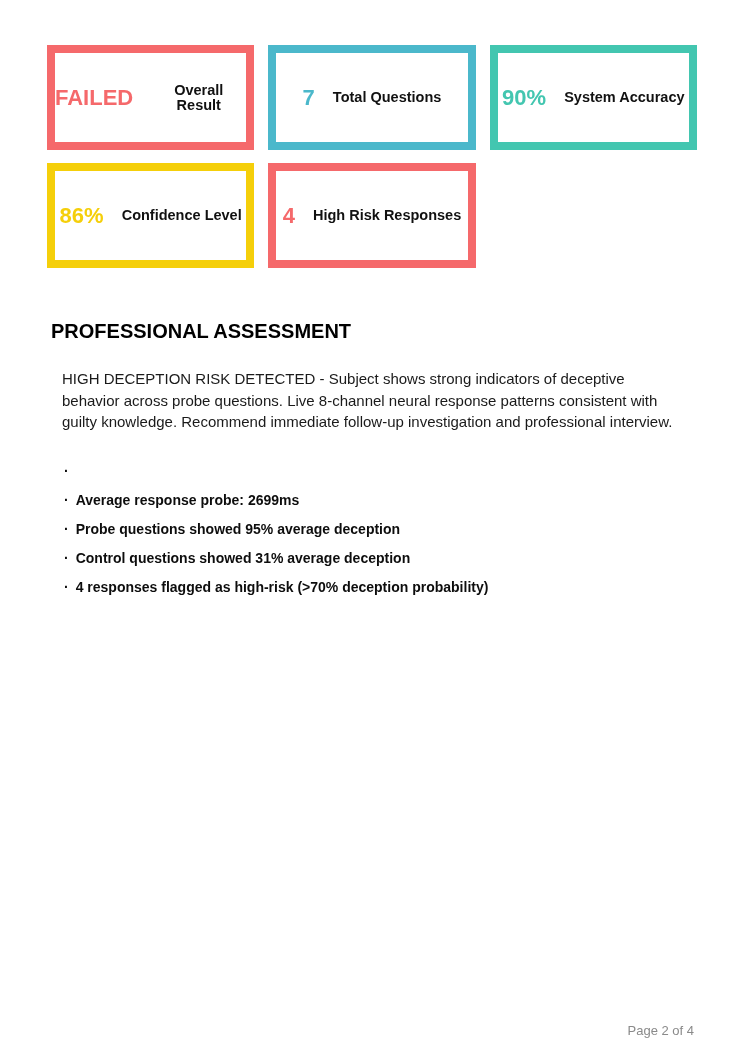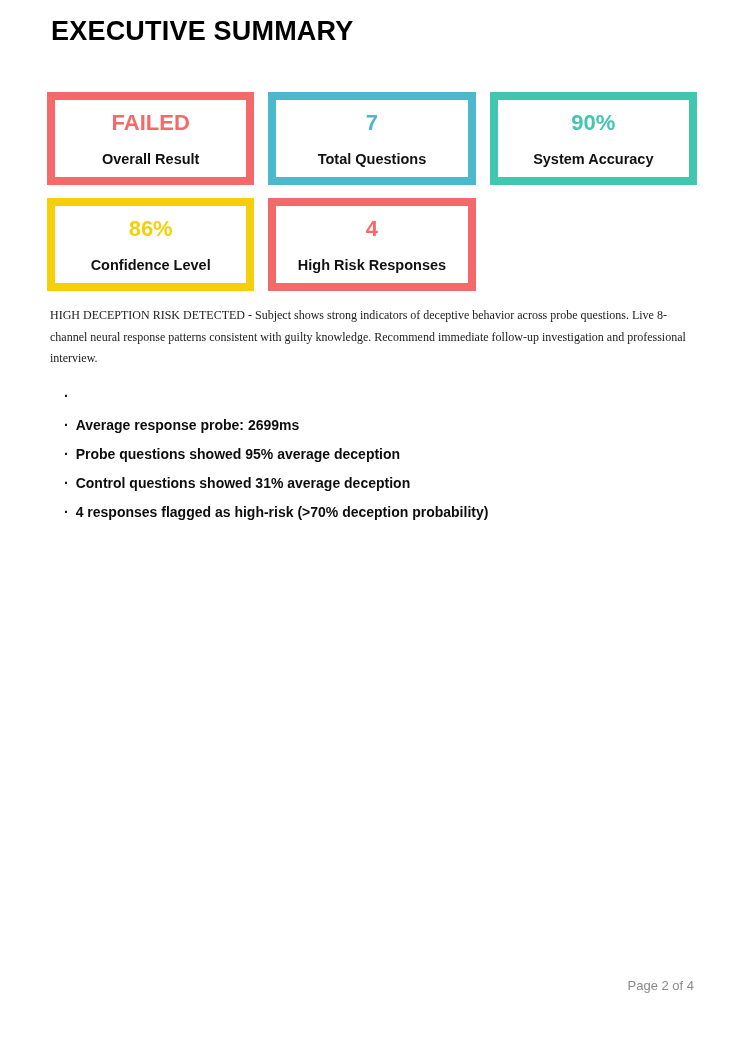--- a/index.html
+++ b/index.html
@@ -24,25 +24,25 @@
     color: #000000;
     line-height: 1.2;
   }
   .cards-grid {
     display: grid;
     grid-template-columns: repeat(3, 1fr);
     gap: 13px 14px;
     margin: 45px 46px 0 47px;
   }
   .stat-card {
-    height: 93px;
+    height: 105px;
     border: 8px solid #cccccc;
     background: #ffffff;
     display: flex;
-    flex-direction: column;
+    flex-direction: row;
     align-items: center;
     justify-content: center;
     gap: 18px;
     text-align: center;
   }
   .stat-value {
     font-size: 22px;
     font-weight: 700;
     line-height: 1;
   }
@@ -55,26 +55,25 @@
   .section-heading {
     margin: 0;
     padding: 52px 50px 0 51px;
     font-size: 20px;
     font-weight: 700;
     color: #000000;
     line-height: 1.1;
   }
   .section-heading.findings { padding-top: 37px; font-size: 19px; }
   .assessment-text {
-    margin: 0;
+    margin: 12px;
     padding: 14px 49px 0 50px;
-    font-size: 12px;
+    font-size: 15px;
     line-height: 21.5px;
     color: #1a1a1a;
-    font-family: Liberation Serif, serif;
   }
   .findings-list {
     margin: 0;
     padding: 17px 50px 0 64px;
     list-style: none;
   }
   .finding-item {
     display: flex;
     align-items: baseline;
     gap: 7px;
@@ -94,21 +93,20 @@
     right: 49px;
     font-size: 13px;
     color: #8a8a8a;
   }
 </style>
 </head>
 <body>
 
 <div class="page">
 
-  <h1 class="doc-title">EXECUTIVE SUMMARY</h1>
 
   <div class="cards-grid">
 
     <div class="stat-card" style="border-color: rgb(245, 105, 107);">
       <div class="stat-value" style="color: rgb(245, 105, 107);">FAILED</div>
       <div class="stat-label">Overall Result</div>
     </div>
 
 
     <div class="stat-card" style="border-color: rgb(75, 184, 203);">
@@ -126,20 +124,21 @@
       <div class="stat-label">Confidence Level</div>
     </div>
 
     <div class="stat-card" style="border-color: rgb(245, 105, 107);">
       <div class="stat-value" style="color: rgb(245, 105, 107);">4</div>
       <div class="stat-label">High Risk Responses</div>
     </div>
 
   </div>
 
+  <h2 class="section-heading">PROFESSIONAL ASSESSMENT</h2>
   <p class="assessment-text">HIGH DECEPTION RISK DETECTED - Subject shows strong indicators of deceptive behavior across probe questions. Live 8-channel neural response patterns consistent with guilty knowledge. Recommend immediate follow-up investigation and professional interview.</p>
 
 
   <ul class="findings-list">
     <li class="finding-item">
       <span class="bullet-dot">·</span>
     </li>
     <li class="finding-item">
       <span class="bullet-dot">·</span>
       <span>Average response probe: 2699ms</span>

